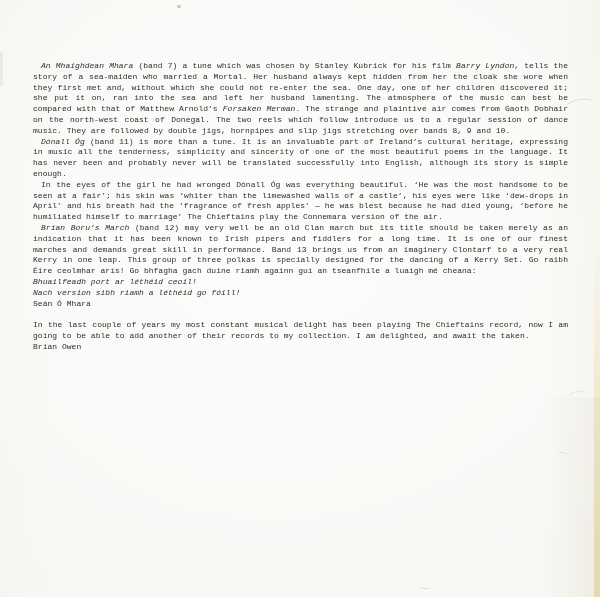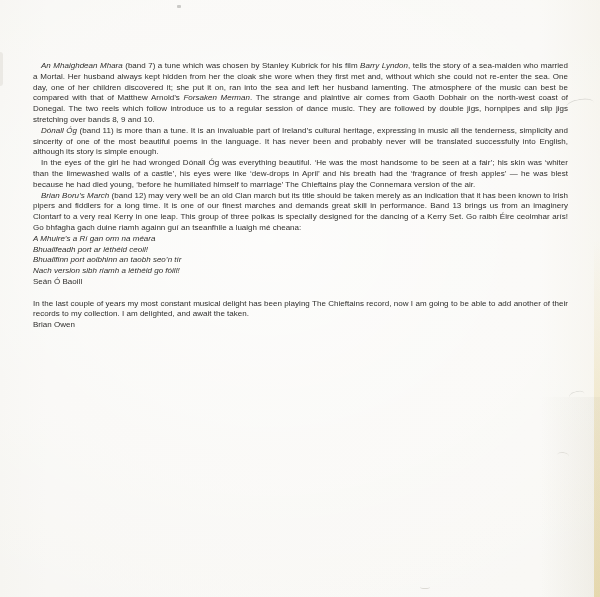--- a/index.html
+++ b/index.html
@@ -22,20 +22,21 @@
     left: 33px;
     top: 61px;
     width: 535px;
   }
   .para {
     font-size: 8px;
     line-height: 10.8px;
     color: #2f2e2c;
     text-align: left;
     letter-spacing: 0.02px;
+    font-family: Liberation Mono, monospace;
   }
   .para.justify { text-align: justify; }
   .para.indent { text-indent: 8px; }
   .para i { font-style: italic; }
   .spacer { height: 10.8px; }
 
   
   .artifact { position: absolute; pointer-events: none; }
   .speck-top {
     left: 177px; top: 5px; width: 4px; height: 3px;
@@ -84,22 +85,20 @@
   <div class="artifact scratch-low-right"></div>
   <div class="artifact edge-strip-right"></div>
   <div class="artifact corner-shade"></div>
   <div class="artifact speck-bottom"></div>
 
   <div class="text-block">
       <p class="para indent justify"><i>An Mhaighdean Mhara</i><span> (band 7) a tune which was chosen by Stanley Kubrick for his film </span><i>Barry Lyndon</i><span>, tells the story of a sea-maiden who married a Mortal. Her husband always kept hidden from her the cloak she wore when they first met and, without which she could not re-enter the sea. One day, one of her children discovered it; she put it on, ran into the sea and left her husband lamenting. The atmosphere of the music can best be compared with that of Matthew Arnold’s </span><i>Forsaken Merman</i><span>. The strange and plaintive air comes from Gaoth Dobhair on the north-west coast of Donegal. The two reels which follow introduce us to a regular session of dance music. They are followed by double jigs, hornpipes and slip jigs stretching over bands 8, 9 and 10.</span></p>
       <p class="para indent justify"><i>Dónall Óg</i><span> (band 11) is more than a tune. It is an invaluable part of Ireland’s cultural heritage, expressing in music all the tenderness, simplicity and sincerity of one of the most beautiful poems in the language. It has never been and probably never will be translated successfully into English, although its story is simple enough.</span></p>
       <p class="para indent justify"><span>In the eyes of the girl he had wronged Dónall Óg was everything beautiful. ‘He was the most handsome to be seen at a fair’; his skin was ‘whiter than the limewashed walls of a castle’, his eyes were like ‘dew-drops in April’ and his breath had the ‘fragrance of fresh apples’ — he was blest because he had died young, ‘before he humiliated himself to marriage’ The Chieftains play the Connemara version of the air.</span></p>
       <p class="para indent justify"><i>Brian Boru’s March</i><span> (band 12) may very well be an old Clan march but its title should be taken merely as an indication that it has been known to Irish pipers and fiddlers for a long time. It is one of our finest marches and demands great skill in performance. Band 13 brings us from an imaginery Clontarf to a very real Kerry in one leap. This group of three polkas is specially designed for the dancing of a Kerry Set. Go raibh Éire ceolmhar arís! Go bhfagha gach duine riamh againn guí an tseanfhile a luaigh mé cheana:</span></p>
-      <p class="para"><i>A Mhuire’s a Rí gan orm na méara</i></p>
       <p class="para"><i>Bhuailfeadh port ar léthéid ceoil!</i></p>
-      <p class="para"><i>Bhuailfinn port aoibhinn an taobh seo’n tír</i></p>
       <p class="para"><i>Nach version sibh riamh a léthéid go fóill!</i></p>
-      <p class="para"><span>Seán Ó Baoill</span></p>
+      <p class="para"><span>Seán Ó Mhara</span></p>
       <div class="spacer"></div>
       <p class="para justify"><span>In the last couple of years my most constant musical delight has been playing The Chieftains record, now I am going to be able to add another of their records to my collection. I am delighted, and await the taken.</span></p>
       <p class="para"><span>Brian Owen</span></p>
     </div>
 </div>
 
 </body></html>

